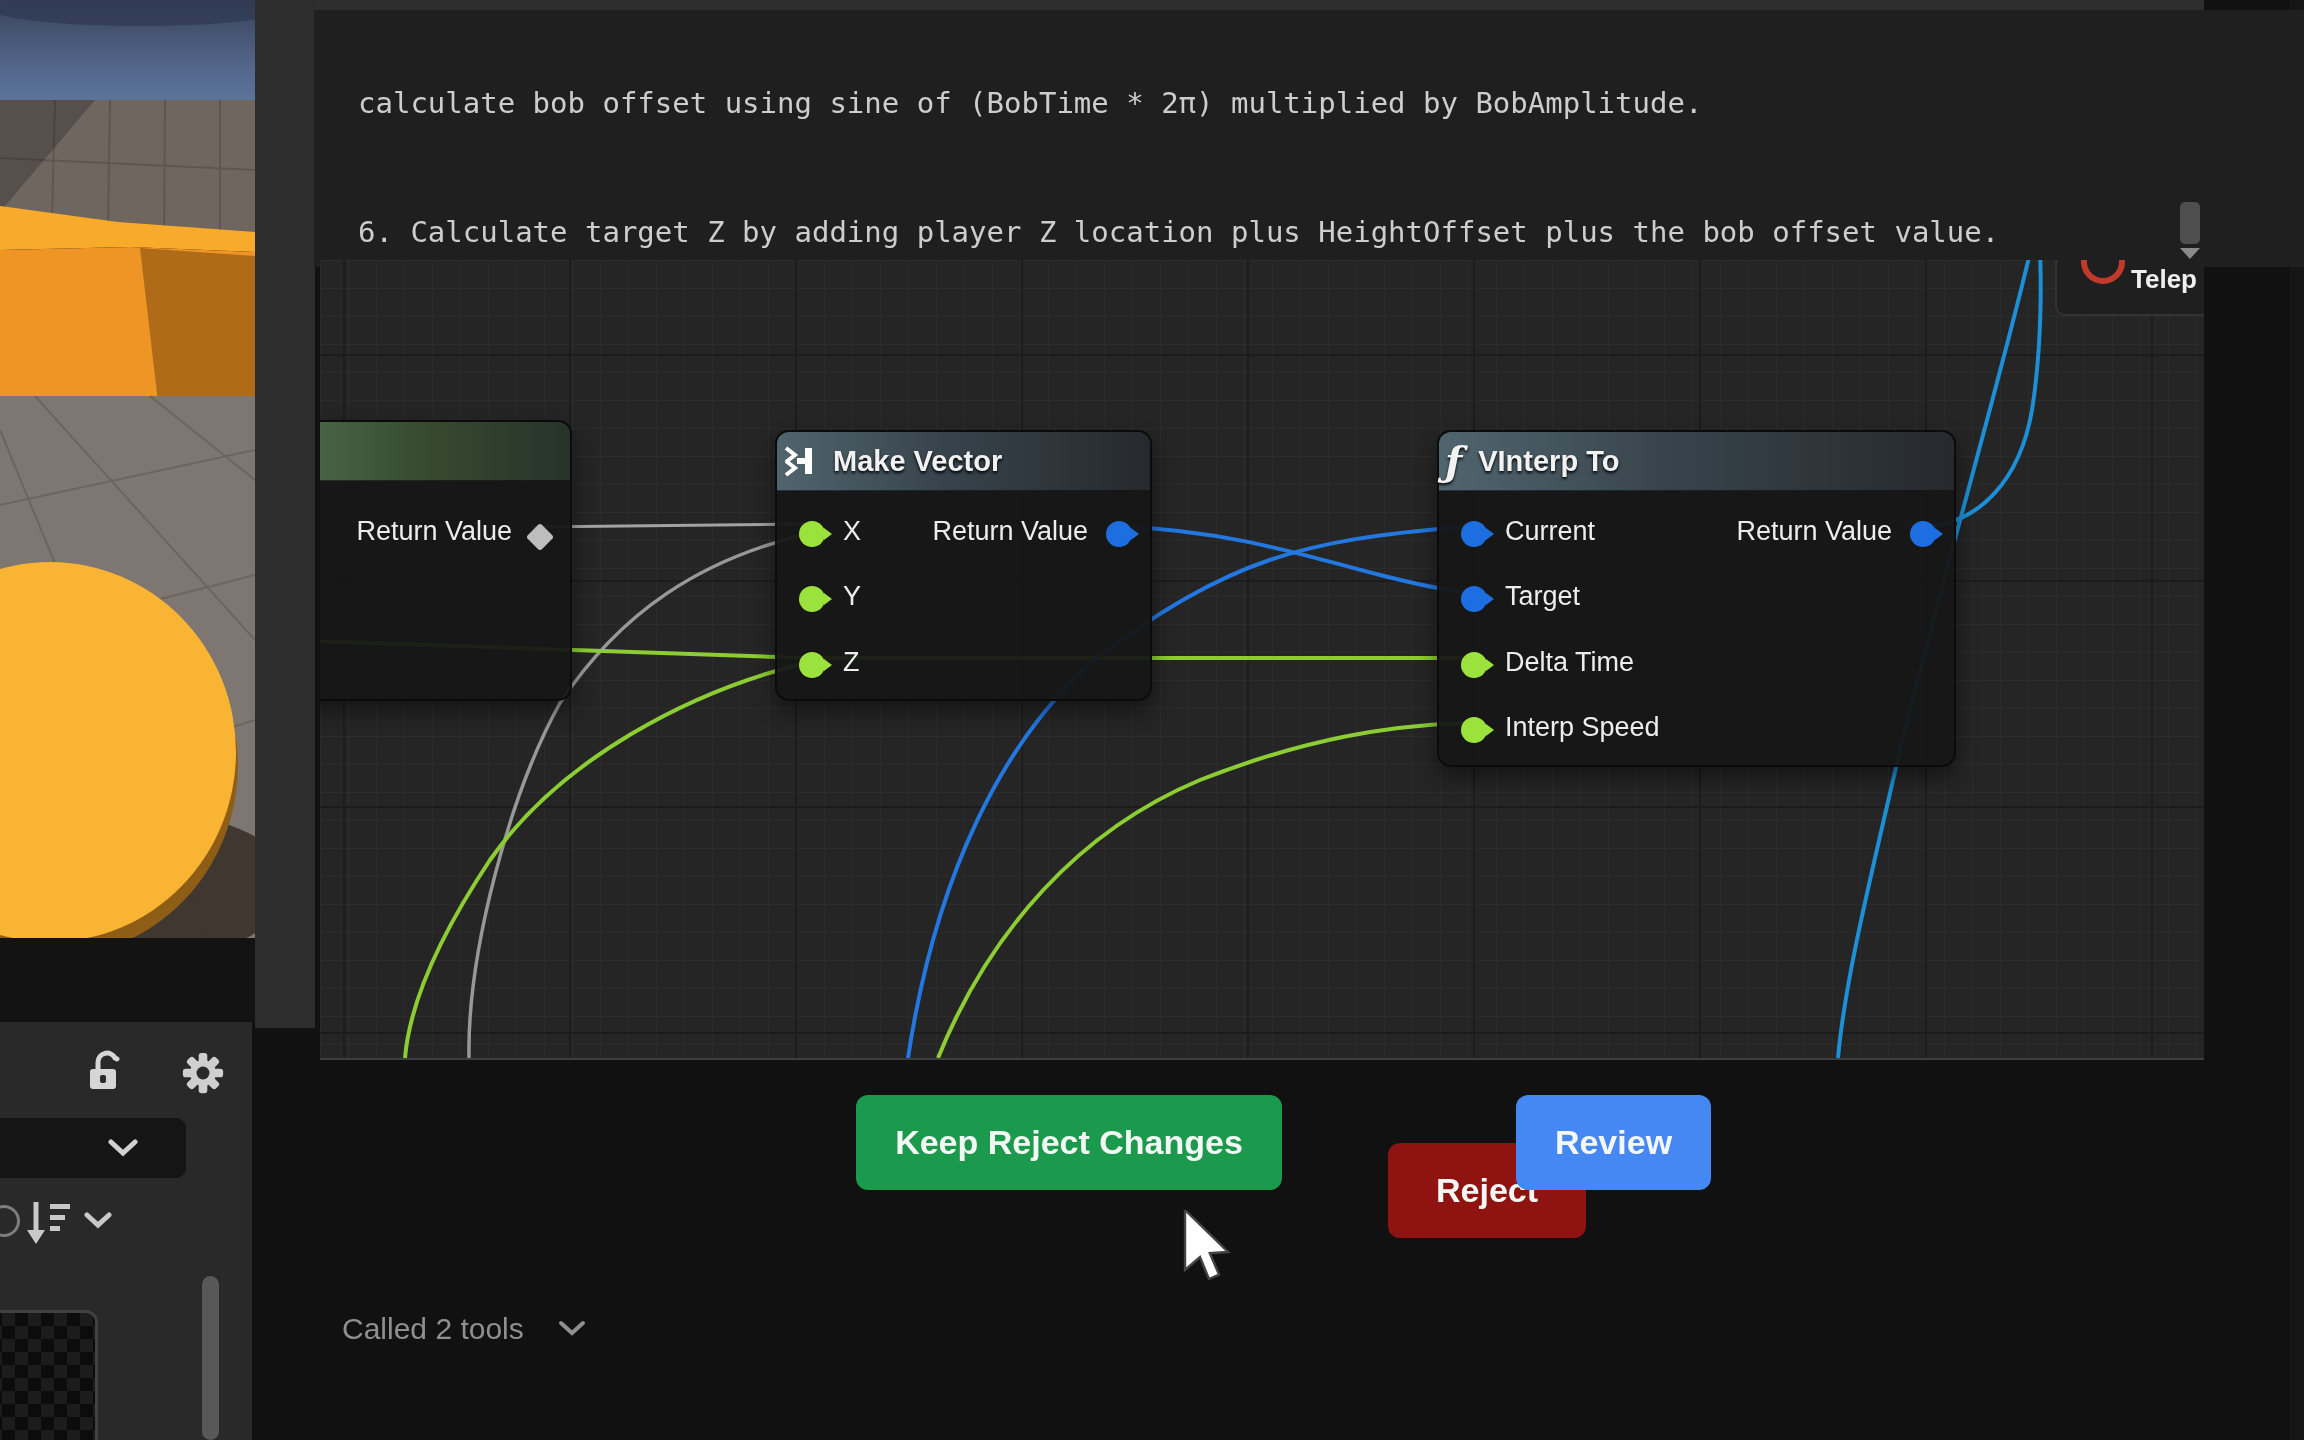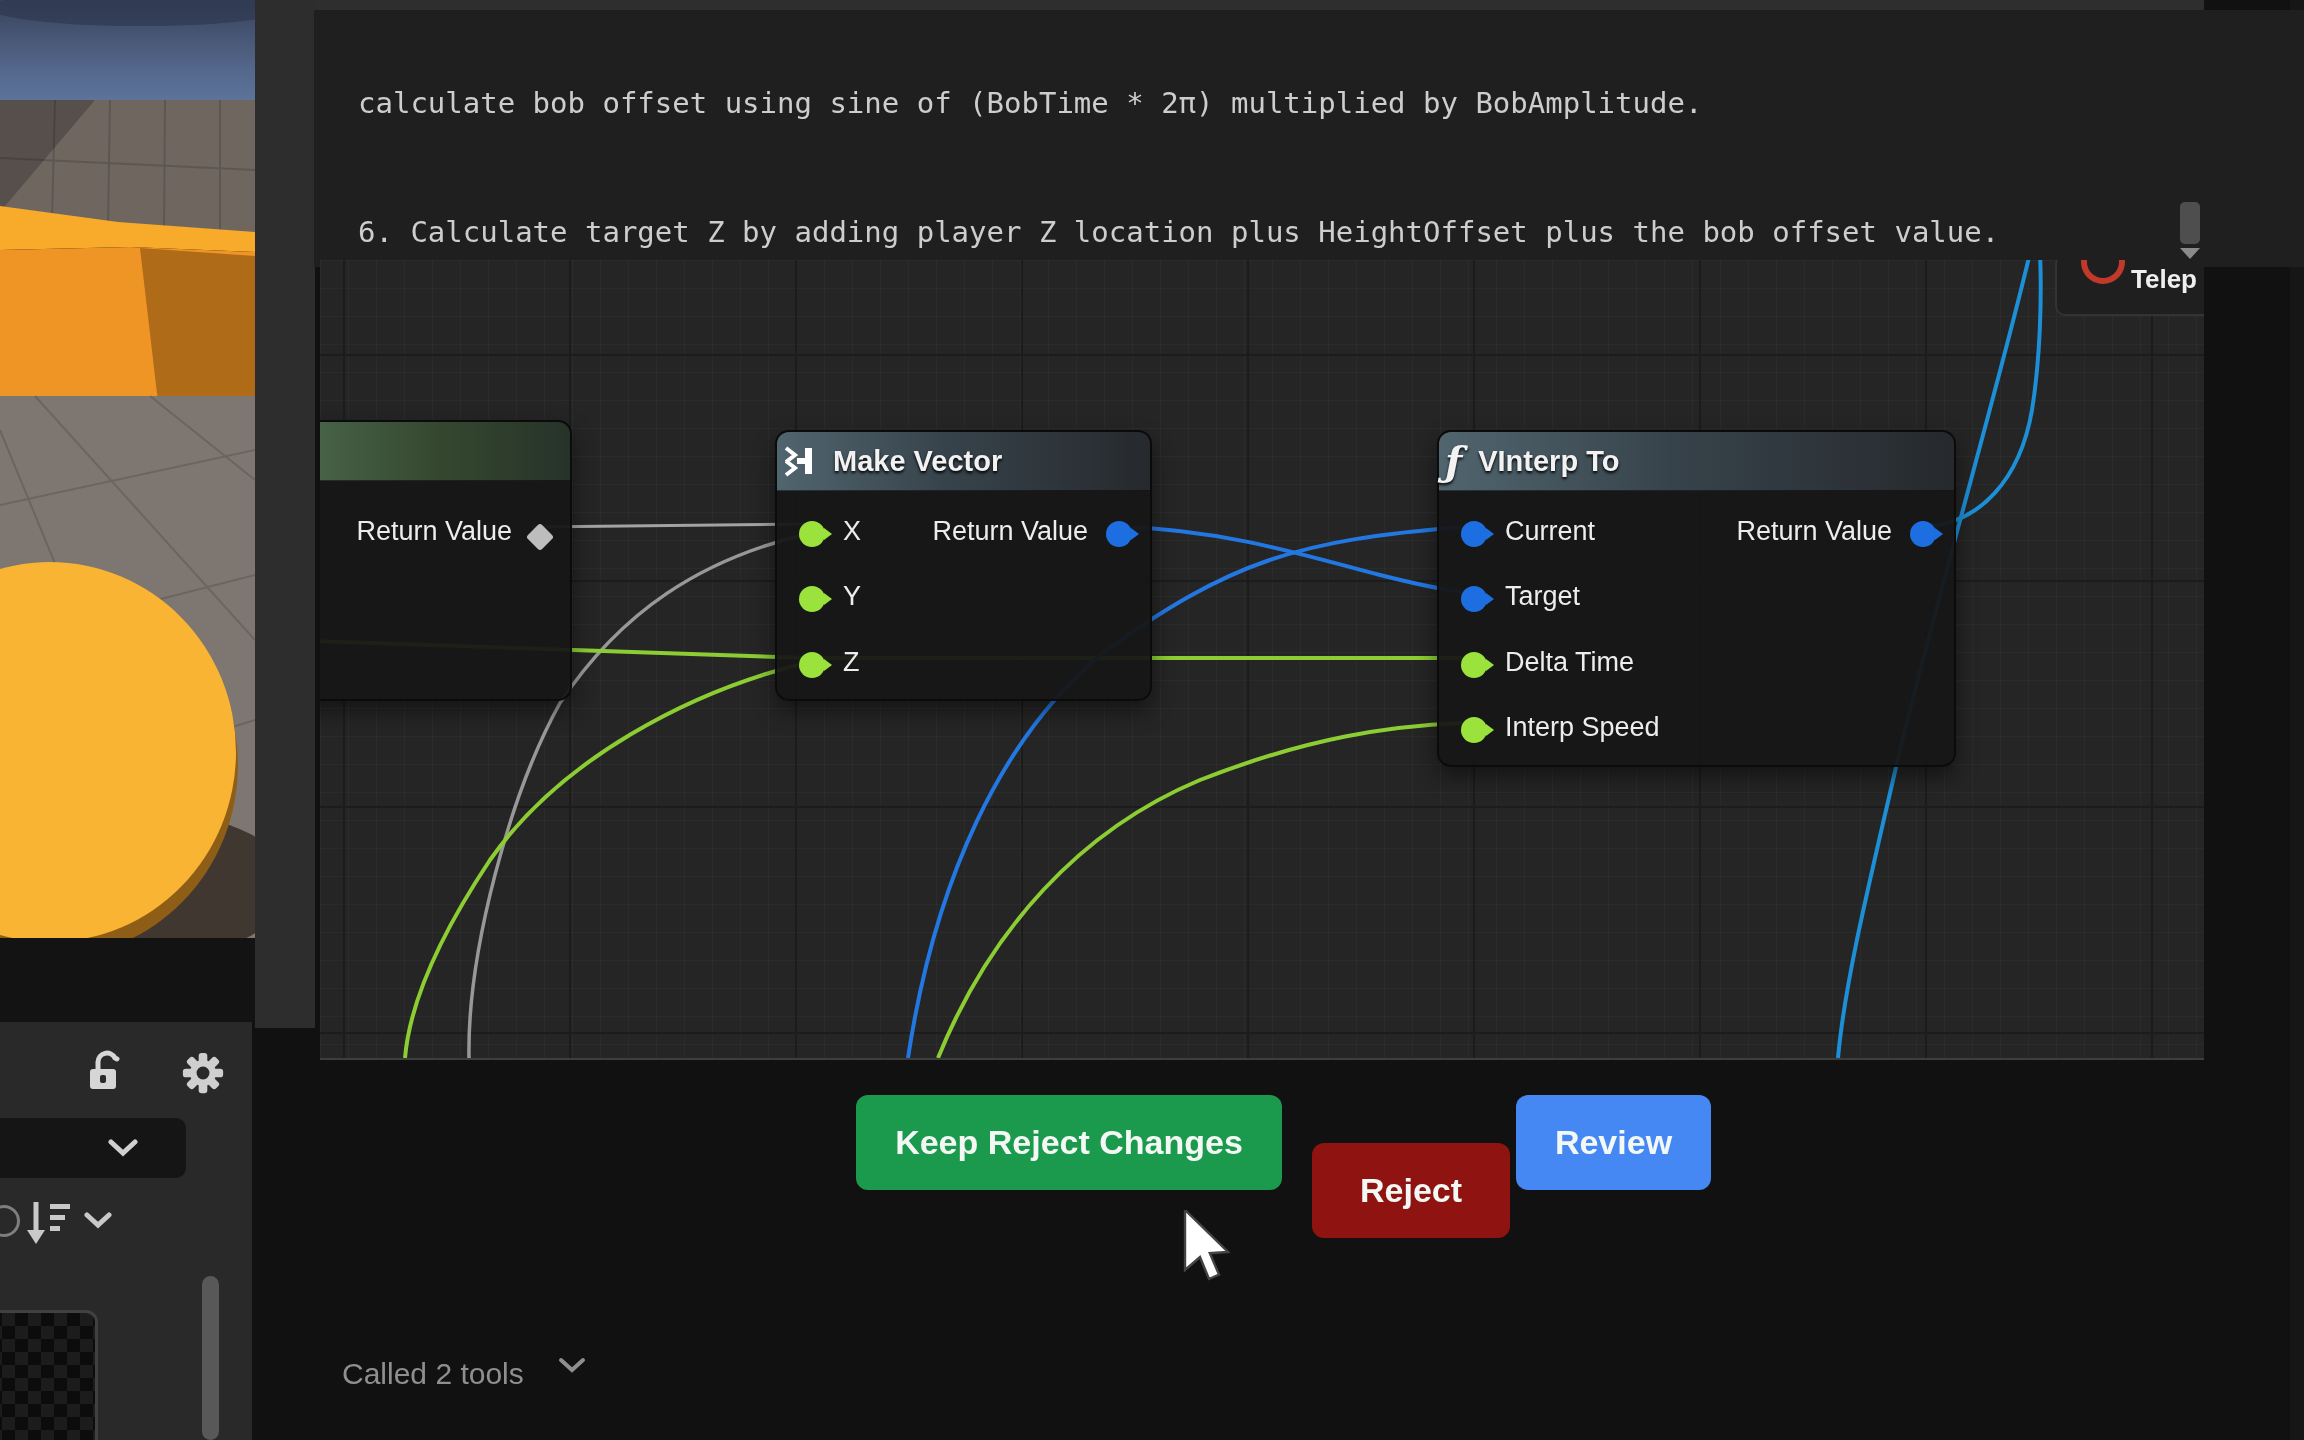--- a/index.html
+++ b/index.html
@@ -59,25 +59,25 @@
       border:2px solid #333;border-radius:10px;overflow:hidden;}
   #fragment-red-icon{position:absolute;left:24px;top:-16px;width:32px;height:32px;border:6px solid #c0392b;border-radius:50%;}
   #fragment-title{position:absolute;left:74px;top:8px;font-weight:bold;font-size:26px;color:#efefef;}
   #advanced-pins-triangle{left:2180px;top:248px;width:0;height:0;border:10px solid transparent;border-top:11px solid #8a8a8a;}
 
   
   .action-btn{position:absolute;top:1095px;height:95px;border:none;border-radius:12px;
       color:#f4f8f4;font-family:"Liberation Sans",sans-serif;font-size:34px;font-weight:600;
       display:flex;align-items:center;justify-content:center;cursor:pointer;}
   #keep-btn{left:856px;width:426px;background:var(--green-btn);}
-  #reject-btn{left:1312px;width:198px;background:var(--red-btn);margin-top:48px;}
+  #reject-btn{left:1388px;width:198px;background:var(--red-btn);margin-top:48px;}
   #review-btn{left:1516px;width:195px;background:var(--blue-btn);}
 
-  #tools-row{left:342px;top:1312px;display:flex;gap:34px;
-      color:#8f8f8f;font-size:30px;cursor:pointer;margin-top:45px;}
+  #tools-row{left:342px;top:1312px;display:flex;align-items:center;gap:34px;
+      color:#8f8f8f;font-size:30px;cursor:pointer;}
 </style>
 </head>
 <body>
 
 <svg id="viewport" class="abs" width="255" height="1022" viewBox="0 0 255 1022">
   <defs>
     <linearGradient id="skyg" x1="0" y1="0" x2="0" y2="1">
       <stop offset="0" stop-color="#39435c"></stop>
         <stop offset="0.7" stop-color="#54688c"></stop>
         <stop offset="1" stop-color="#5d739a"></stop>

